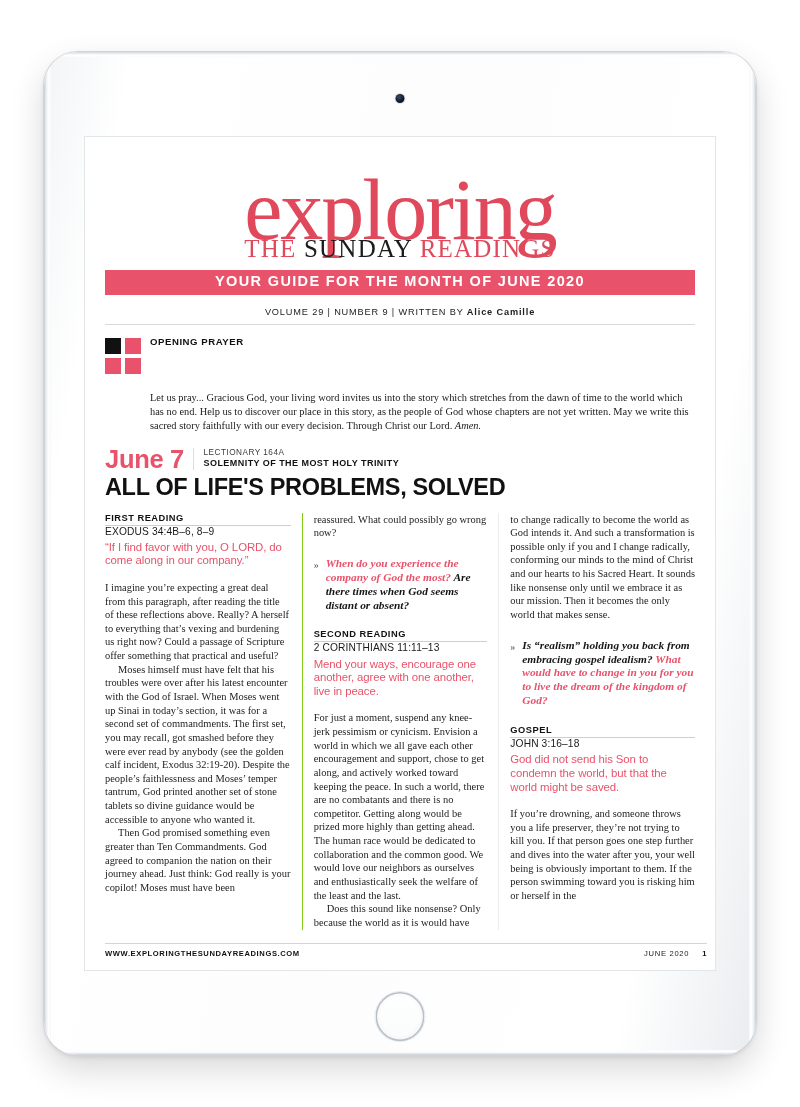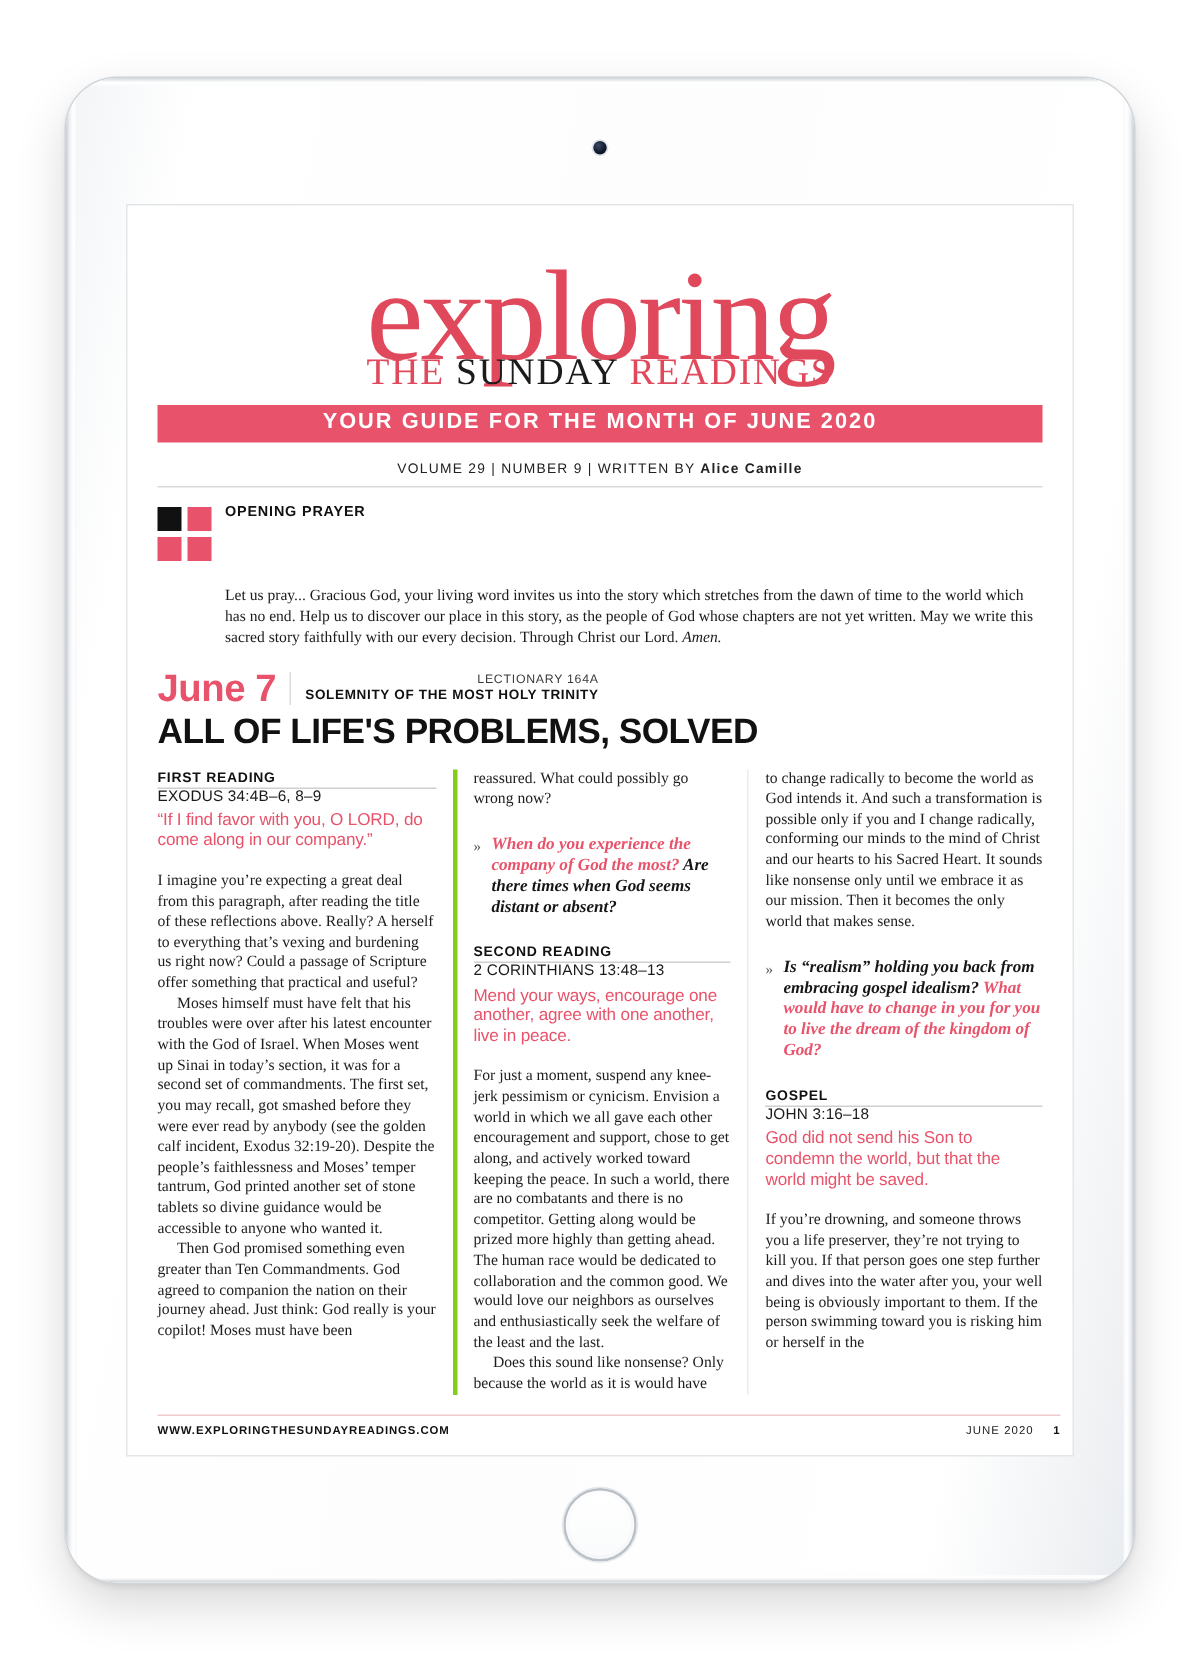--- a/index.html
+++ b/index.html
@@ -218,21 +218,20 @@
     align-self: stretch;
     background: #dcdcdc;
     margin: 1px 9px 2px 9px;
   }
   #lectionary-stack { padding-top: 1px; }
   #lectionary-line {
     font-size: 8.2px;
     letter-spacing: 0.5px;
     color: #3a3a3a;
     line-height: 1.25;
-    text-align: right;
   }
   #solemnity-line {
     font-size: 9px;
     font-weight: bold;
     letter-spacing: 0.45px;
     color: #111;
     line-height: 1.3;
   }
   #headline {
     margin-top: 3px;
@@ -244,21 +243,21 @@
   }
 
   
   #columns {
     display: flex;
     margin-top: 13px;
     gap: 0;
   }
   .column { width: 33.3333%; box-sizing: border-box; }
   .column.col-1 { padding-right: 11px; }
-  .column.col-2 { padding: 0 11px; border-left: 3px solid #84cc16; }
+  .column.col-2 { padding: 0 11px; border-left: 1px solid #84cc16; }
   .column.col-3 { padding-left: 11px; border-left: 1px solid #ececec; }
 
   .reading-head {
     font-size: 9.3px;
     font-weight: bold;
     letter-spacing: 0.5px;
     color: #111;
     border-bottom: 1px solid #cfcfcf;
     padding-bottom: 2px;
   }
@@ -403,21 +402,21 @@
           <div class="body-text">
             <p>reassured. What could possibly go wrong now?</p>
           </div>
           <div class="gap-md"></div>
           <div class="reflection">
             <span class="bullet">»</span>
             <span><span class="q-red">When do you experience the company of God the most?</span><span class="q-black"> Are there times when God seems distant or absent?</span></span>
           </div>
           <div class="gap-md"></div>
           <div class="reading-head">SECOND READING</div>
-          <div class="reading-cite">2 CORINTHIANS 13:48–13</div>
+          <div class="reading-cite">2 CORINTHIANS 11:11–13</div>
           <div class="reading-quote">Mend your ways, encourage one another, agree with one another, live in peace.</div>
           <div class="gap-after-quote"></div>
           <div class="body-text">
             <p>For just a moment, suspend any knee-jerk pessimism or cynicism. Envision a world in which we all gave each other encouragement and support, chose to get along, and actively worked toward keeping the peace. In such a world, there are no combatants and there is no competitor. Getting along would be prized more highly than getting ahead. The human race would be dedicated to collaboration and the common good. We would love our neighbors as ourselves and enthusiastically seek the welfare of the least and the last.</p>
             <p class="indent">Does this sound like nonsense? Only because the world as it is would have</p>
           </div>
         </div>
 
         <div class="column col-3">
           <div class="body-text">

